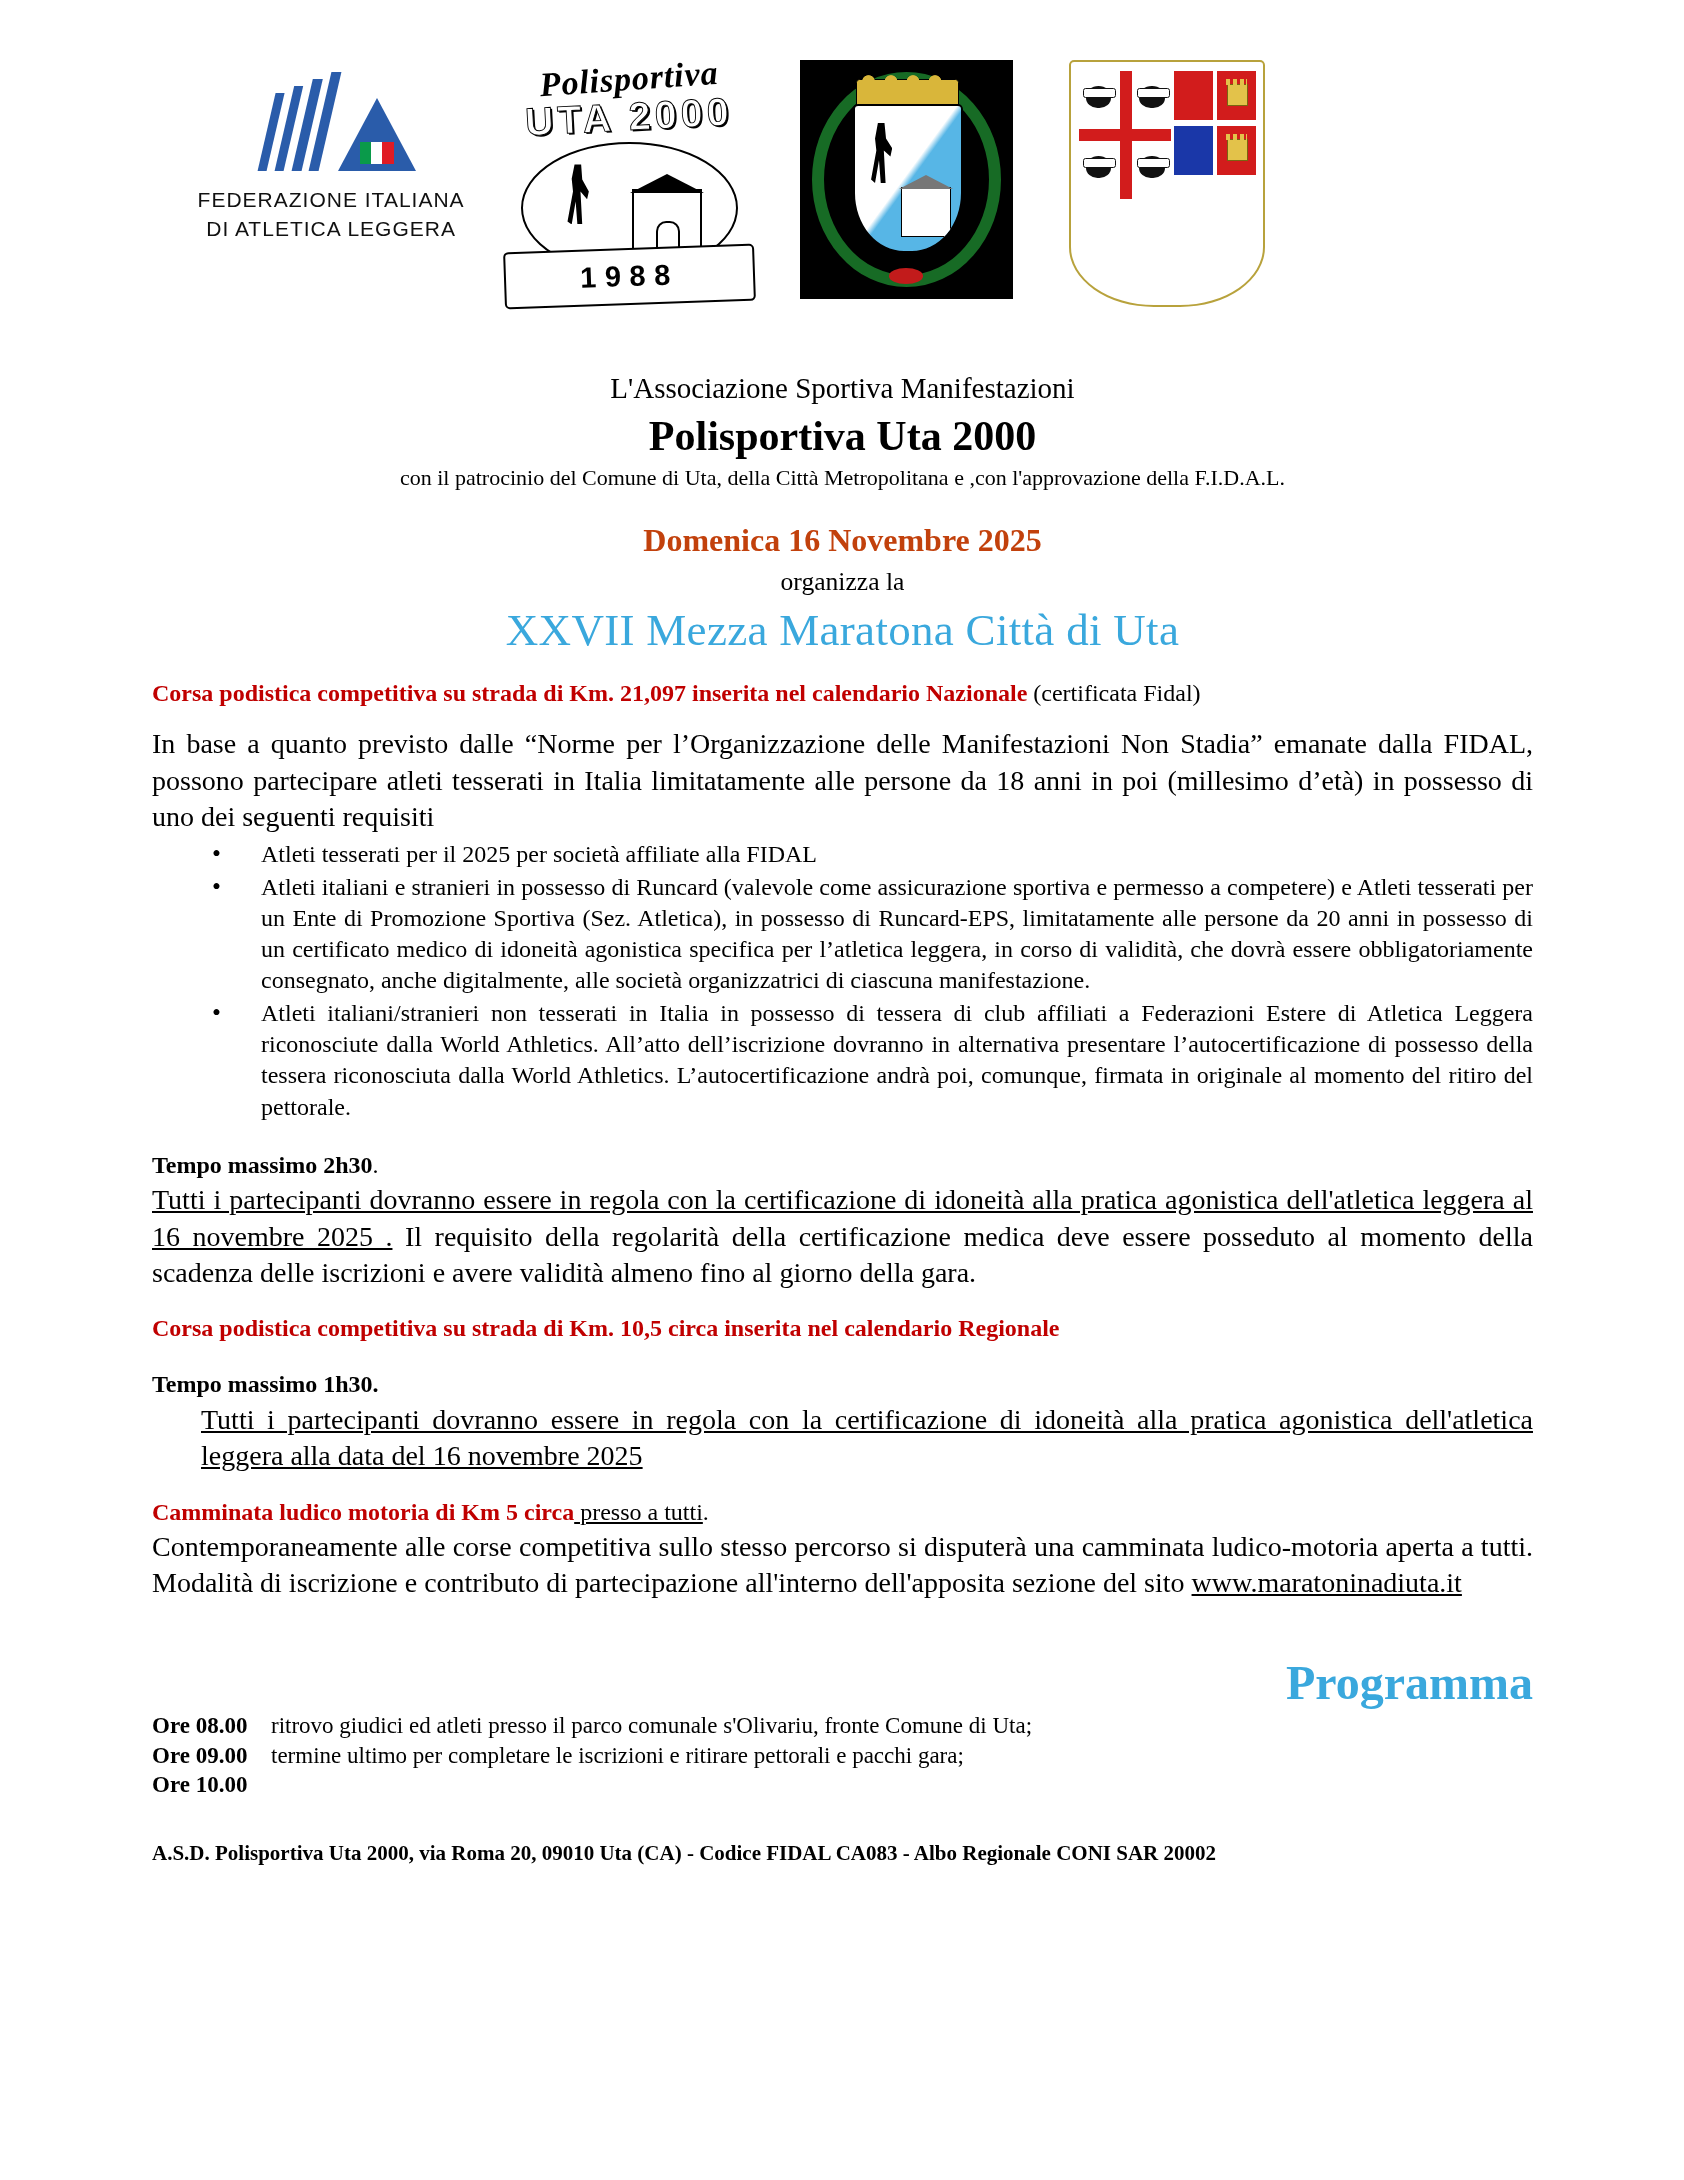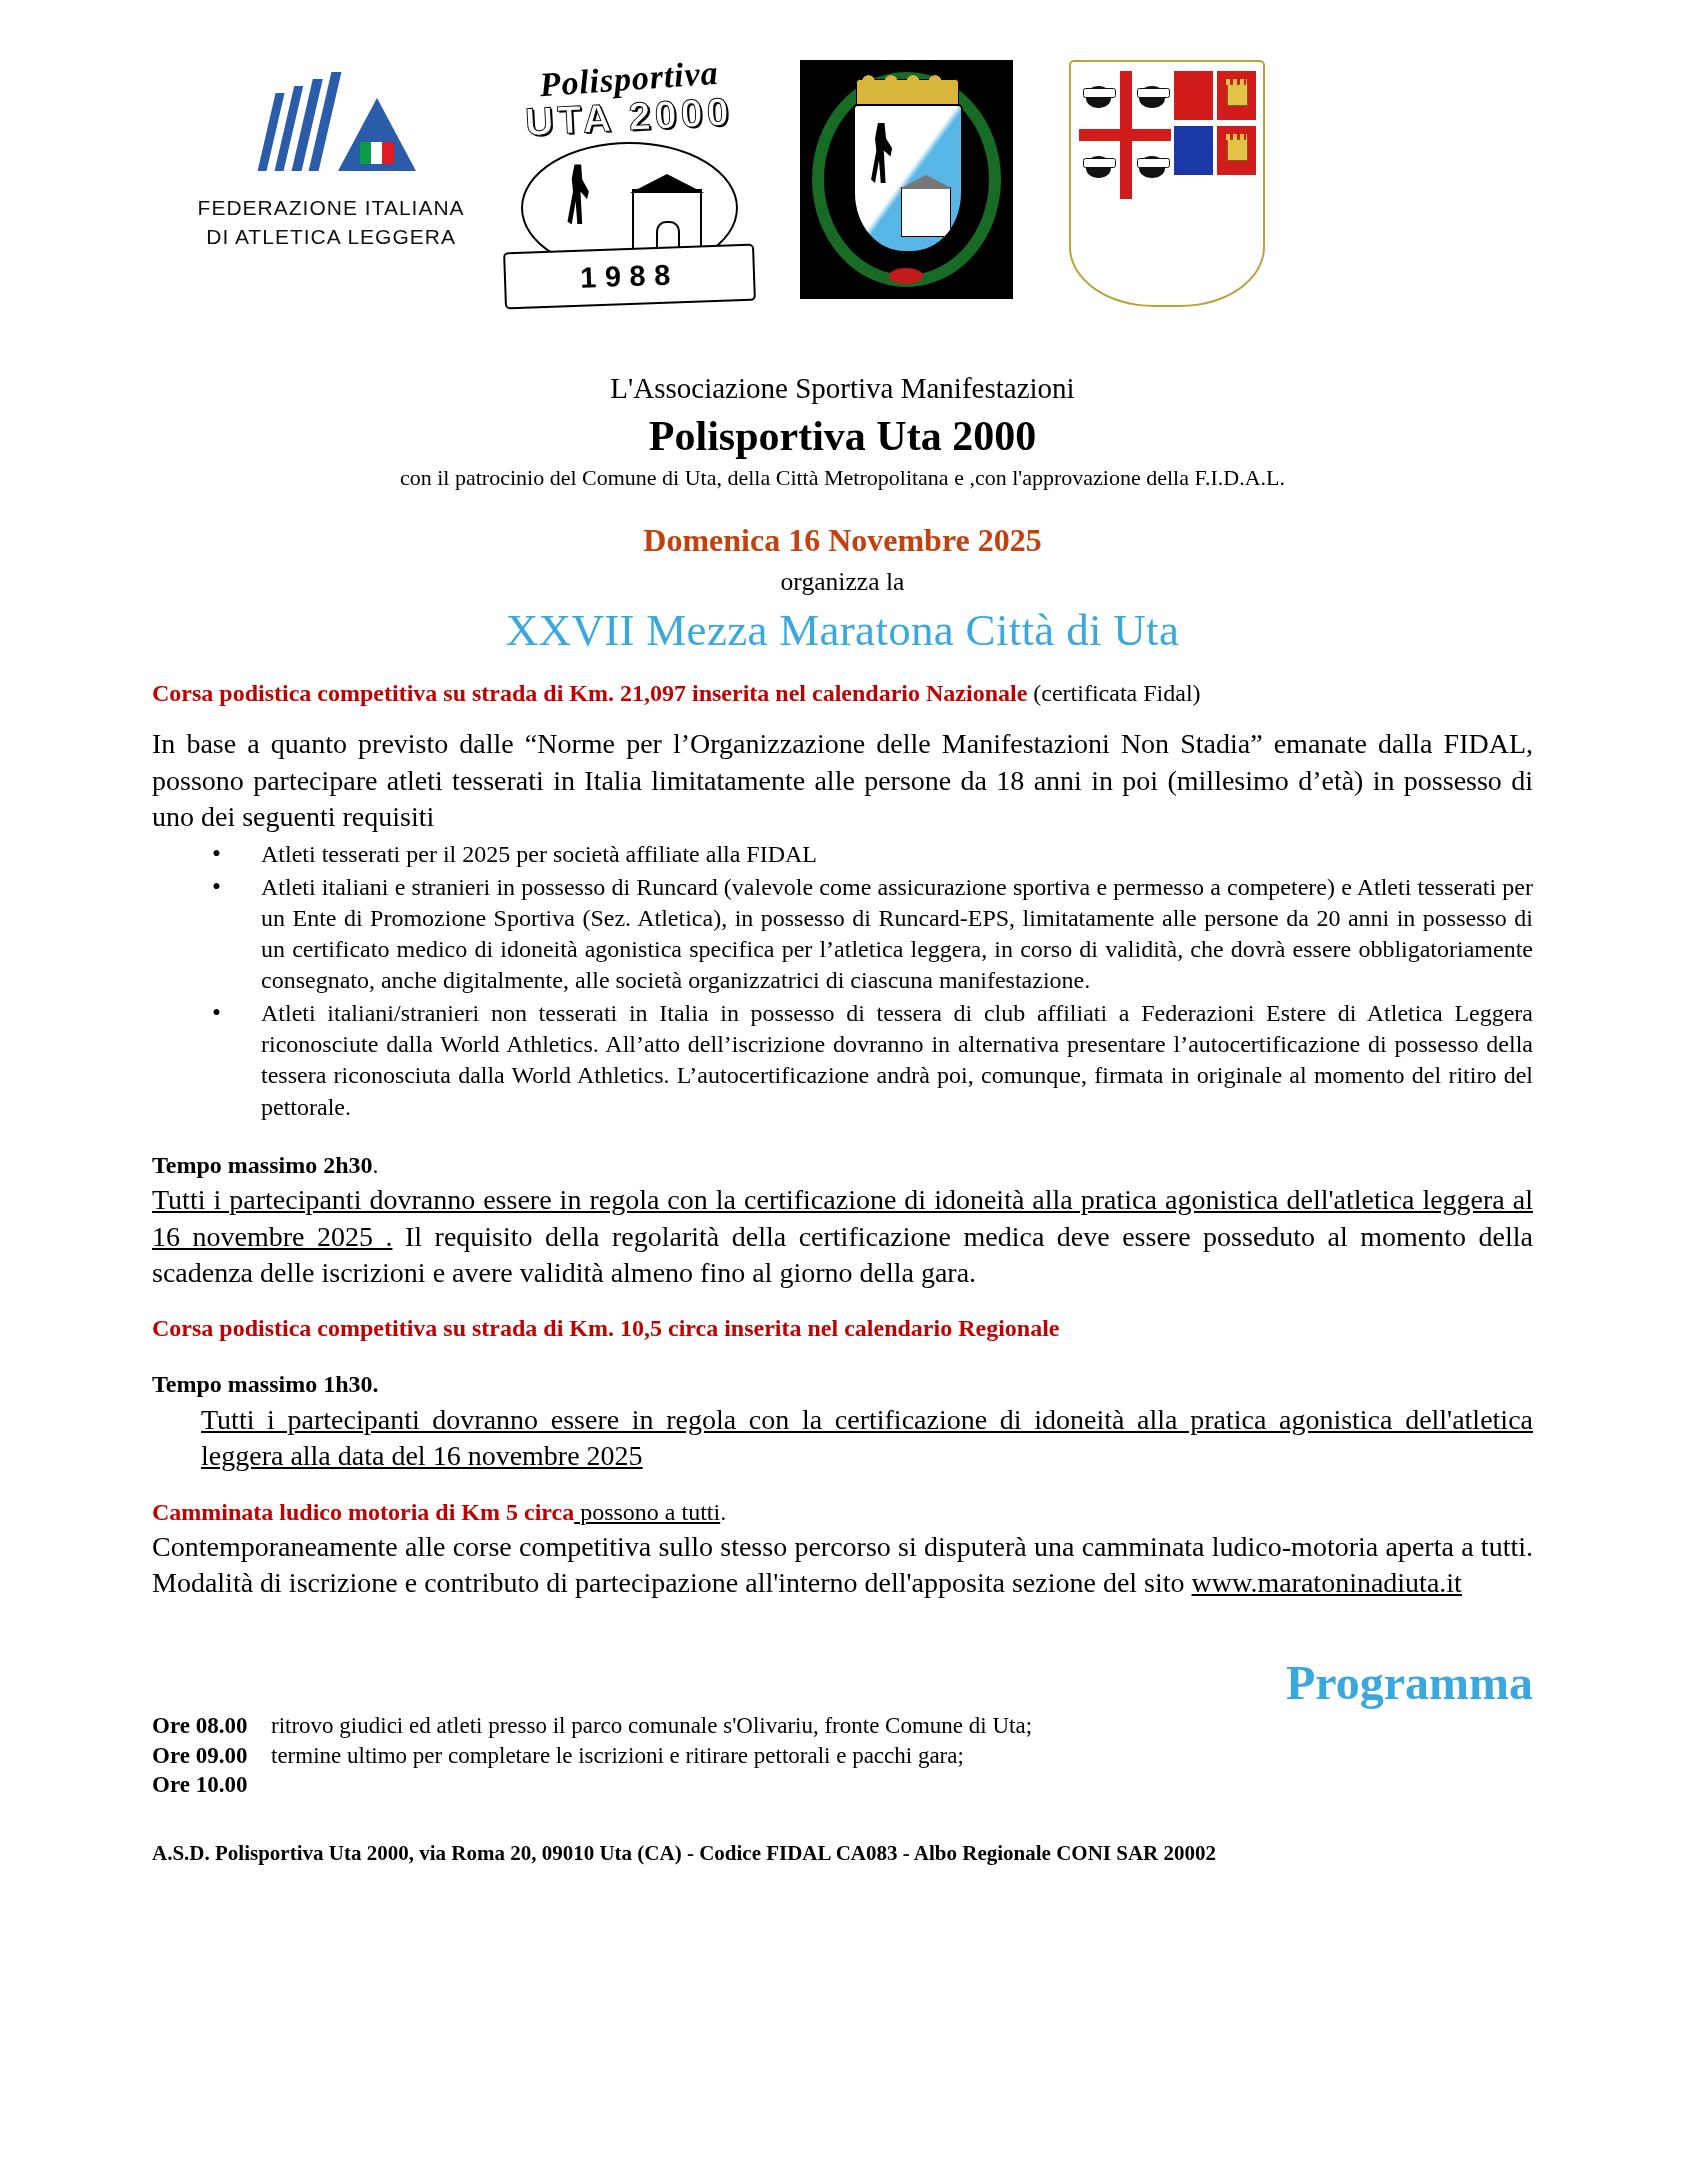--- a/index.html
+++ b/index.html
@@ -27,21 +27,21 @@
     gap: 0px;
     height: 290px;
     padding-left: 25.6px;
   }
   .logo-block {
     display: flex;
     flex-direction: column;
     align-items: center;
     justify-content: flex-start;
   }
-  .logo-fidal { width: 307px; gap: 8px; }
+  .logo-fidal { width: 307px; }
   .logo-poli  { width: 281px; }
   .logo-comune{ width: 256px; }
   .logo-regione{ width: 256px; }
 
   .fidal-mark {
     display: flex;
     align-items: flex-end;
     gap: 5.1px;
     height: 111px;
     margin-bottom: 15.3px;
@@ -557,21 +557,21 @@
   </p>
 
   <div class="red-head">Corsa podistica competitiva su strada di Km. 10,5 circa inserita nel calendario Regionale</div>
 
   <div class="tempo">Tempo massimo 1h30.</div>
   <p class="body indent" style="margin-top:3.4px;">
     <span class="u-line">Tutti i partecipanti dovranno essere in regola con la certificazione di idoneità alla pratica agonistica dell'atletica leggera alla data del 16 novembre 2025</span>
   </p>
 
   <div class="red-head">
-    <span>Camminata ludico motoria di Km 5 circa</span><span class="normal u-line"> possono a tutti</span><span class="normal">.</span>
+    <span>Camminata ludico motoria di Km 5 circa</span><span class="normal u-line"> presso a tutti</span><span class="normal">.</span>
   </div>
   <p class="body" style="margin-top:3.4px;">
     <span>Contemporaneamente alle corse competitiva sullo stesso percorso si disputerà una camminata ludico-motoria aperta a tutti.</span>
     <span>Modalità di iscrizione e contributo di partecipazione all'interno dell'apposita sezione del sito </span><a class="link" href="#">www.maratoninadiuta.it</a>
   </p>
 
   <div class="programma-title">Programma</div>
 
   <div class="prog-row">
     <span class="prog-time">Ore 08.00</span>

